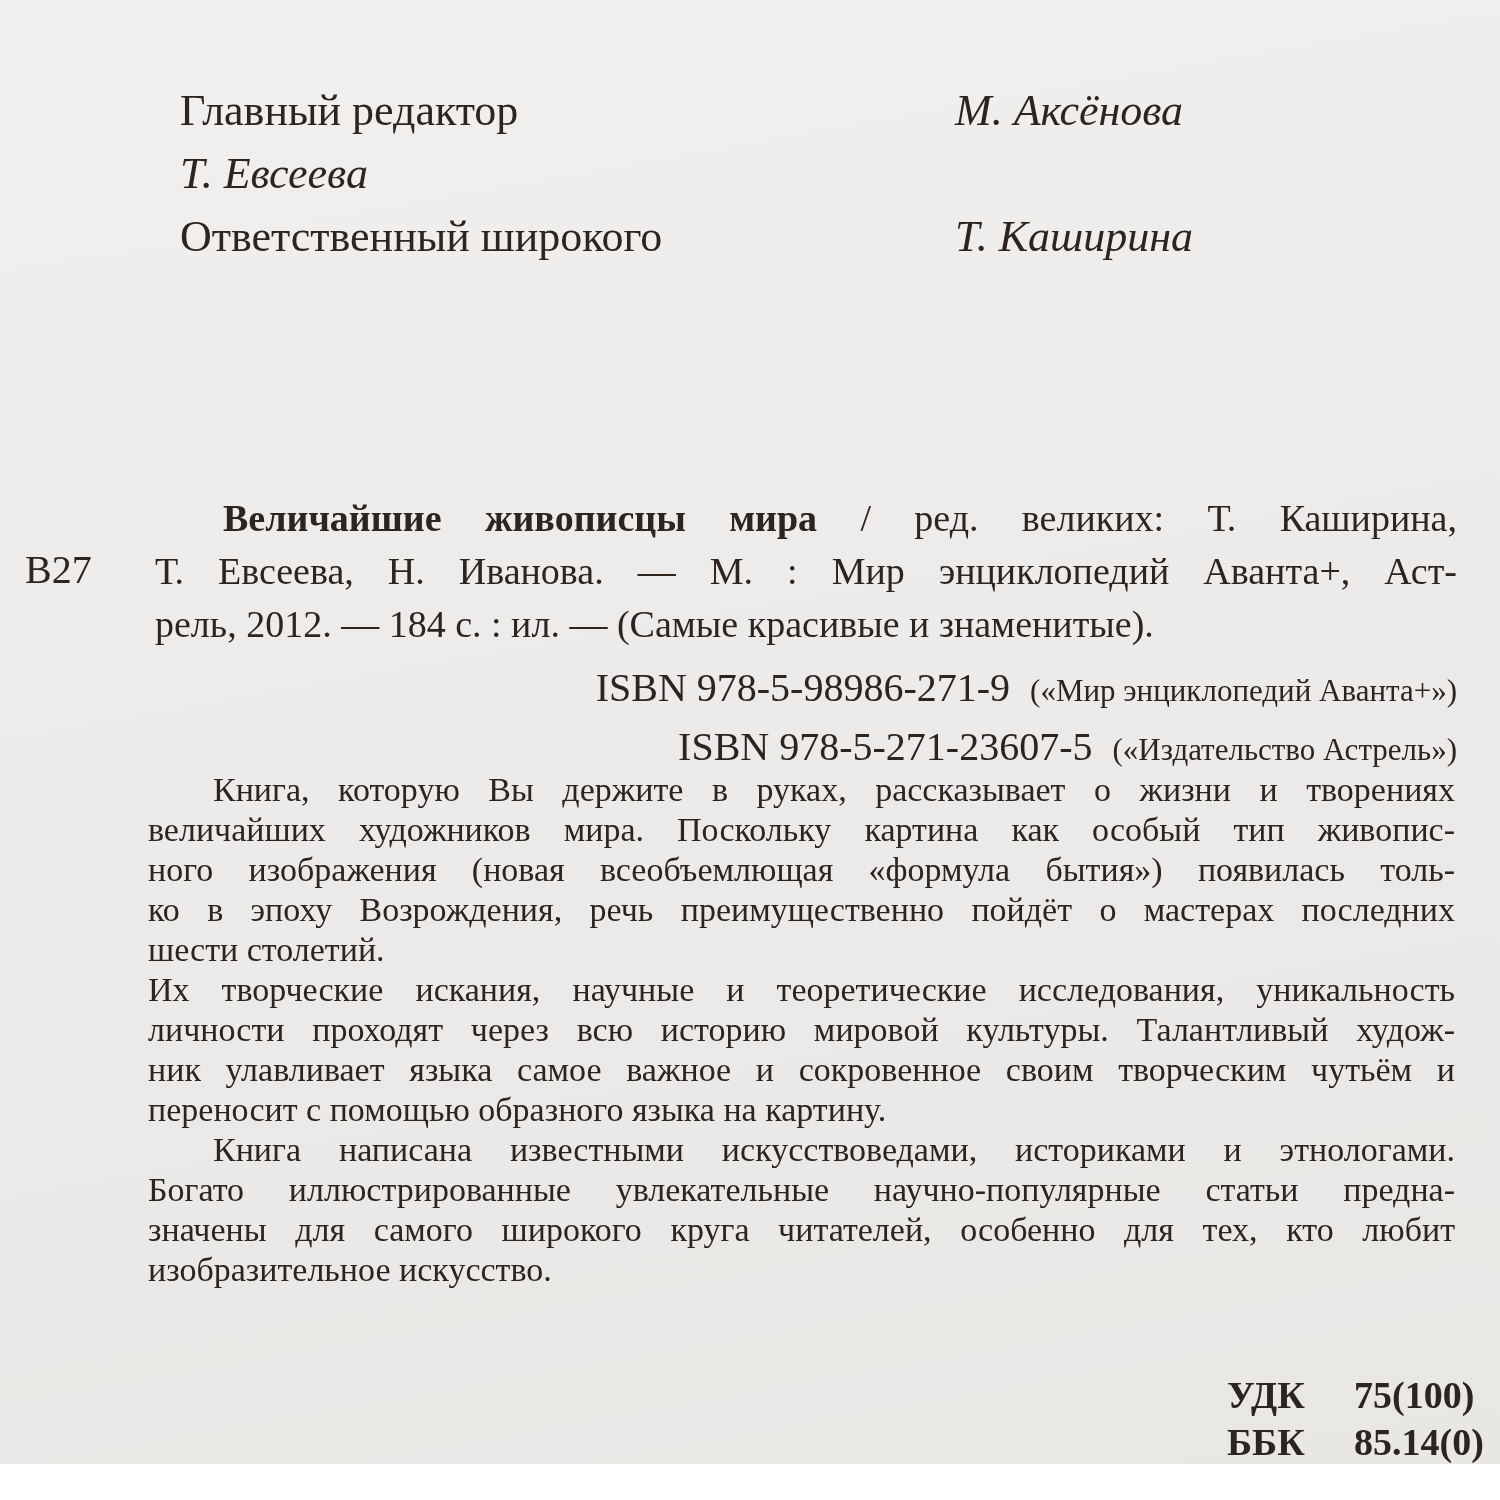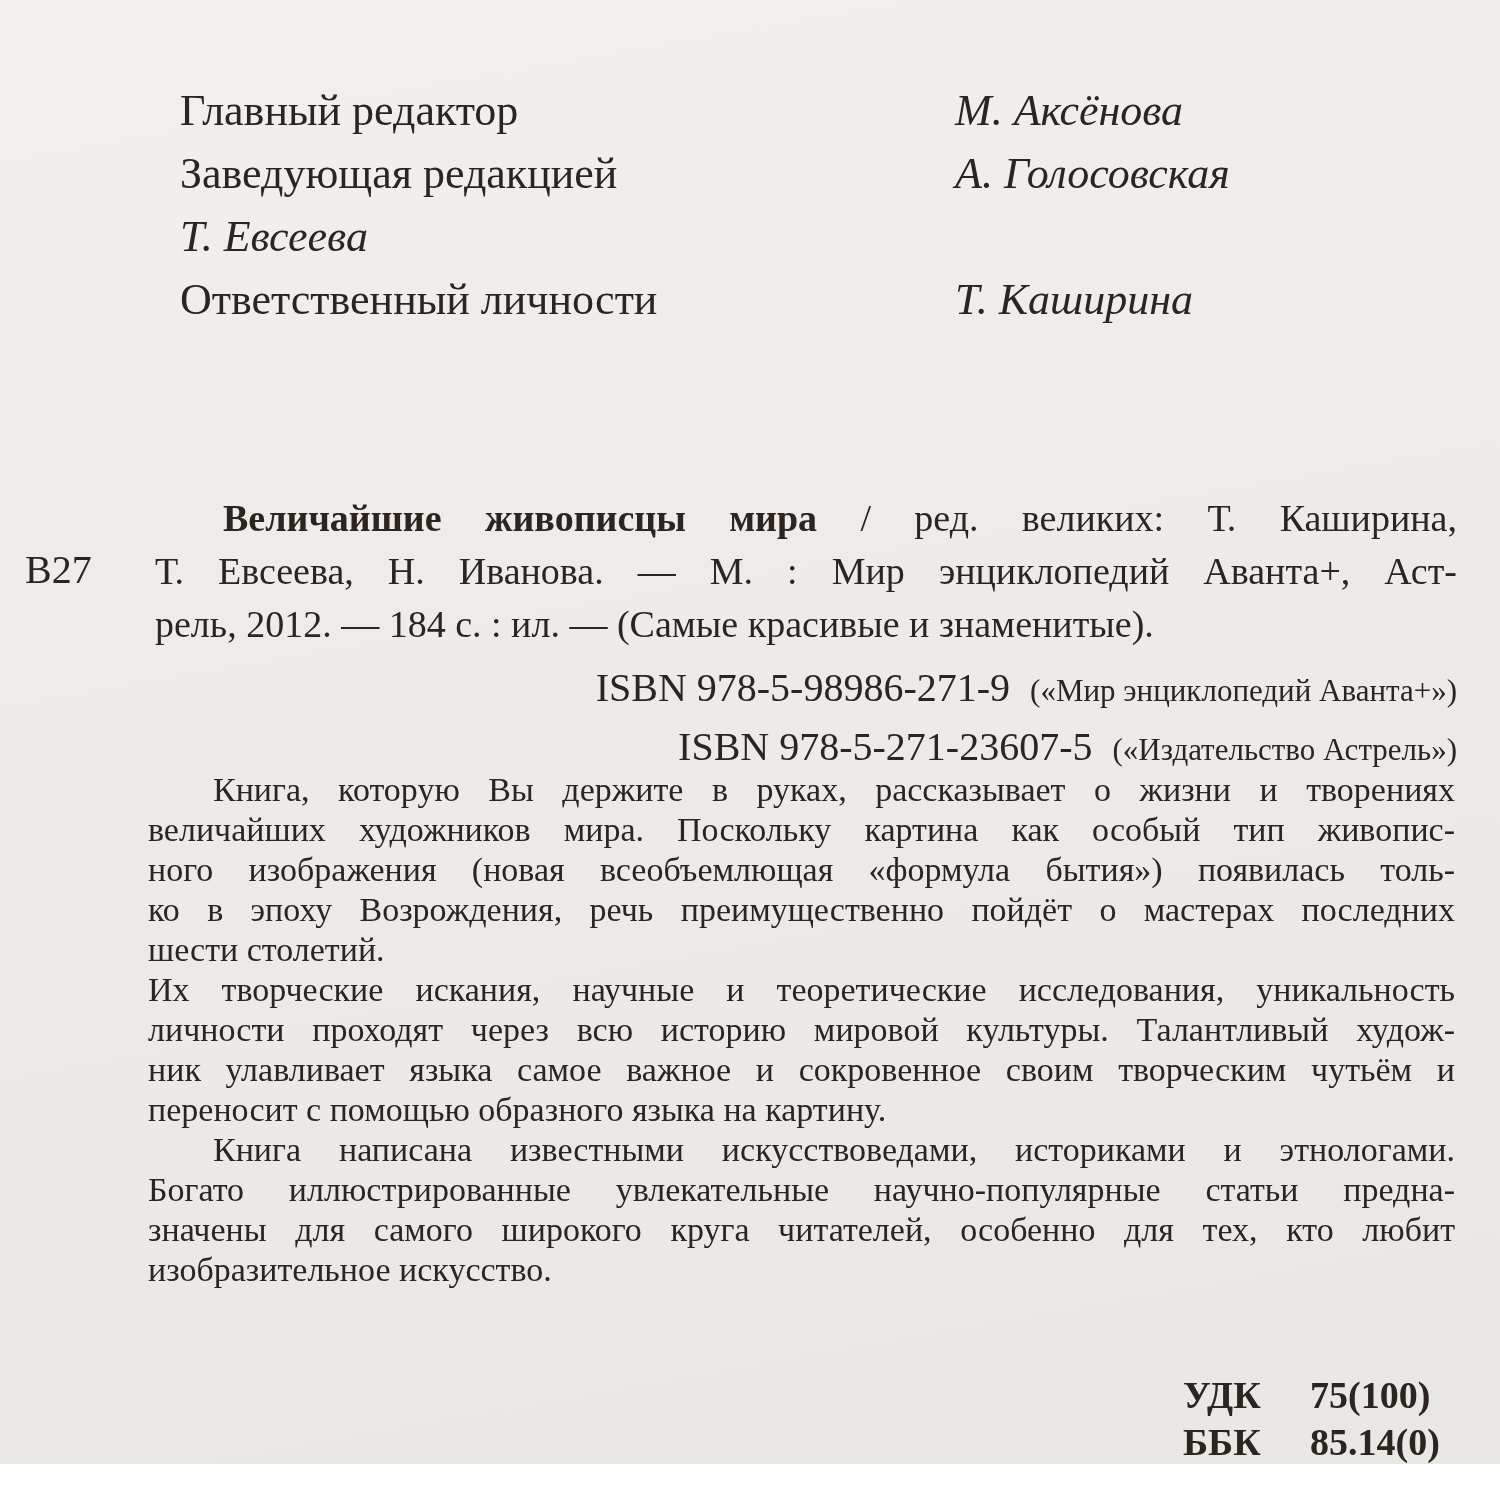--- a/index.html
+++ b/index.html
@@ -33,41 +33,37 @@
 
   
   .annotation { position: absolute; top: 770px; left: 148px; width: 1307px; }
   .anno-line { font-size: 34px; line-height: 40px; text-align: justify; text-align-last: justify; }
   .anno-line.indent { text-indent: 65px; }
   .anno-line.last { text-align-last: left; }
 
   
   .classification { position: absolute; left: 1183px; top: 1372px; font-weight: bold; }
   .class-row { display: flex; font-size: 38px; line-height: 47px; }
-  .class-label { width: 127px; flex: none; }
+  .class-label { width: 127px; flex: none; margin-left: 44px; }
 </style>
 </head>
 <body>
 
 <div class="page">
 
   <section class="credits">
     <div class="credit-row">
       <span class="credit-role">Главный редактор</span>
       <span class="credit-name">М. Аксёнова</span>
     </div>
     <div class="credit-row">
-      <span class="credit-role">Заведующая редакцией</span>
-      <span class="credit-name">А. Голосовская</span>
-    </div>
-    <div class="credit-row">
       <span class="credit-name">Т. Евсеева</span>
     </div>
     <div class="credit-row">
-      <span class="credit-role">Ответственный личности</span>
+      <span class="credit-role">Ответственный широкого</span>
       <span class="credit-name">Т. Каширина</span>
     </div>
   </section>
 
   <section class="catalog">
     <div class="catalog-code">В27</div>
     <div class="entry">
       <div class="entry-line first">
         <span class="entry-title">Величайшие живописцы мира</span><span> / ред. великих: Т. Каширина,</span>
       </div>

